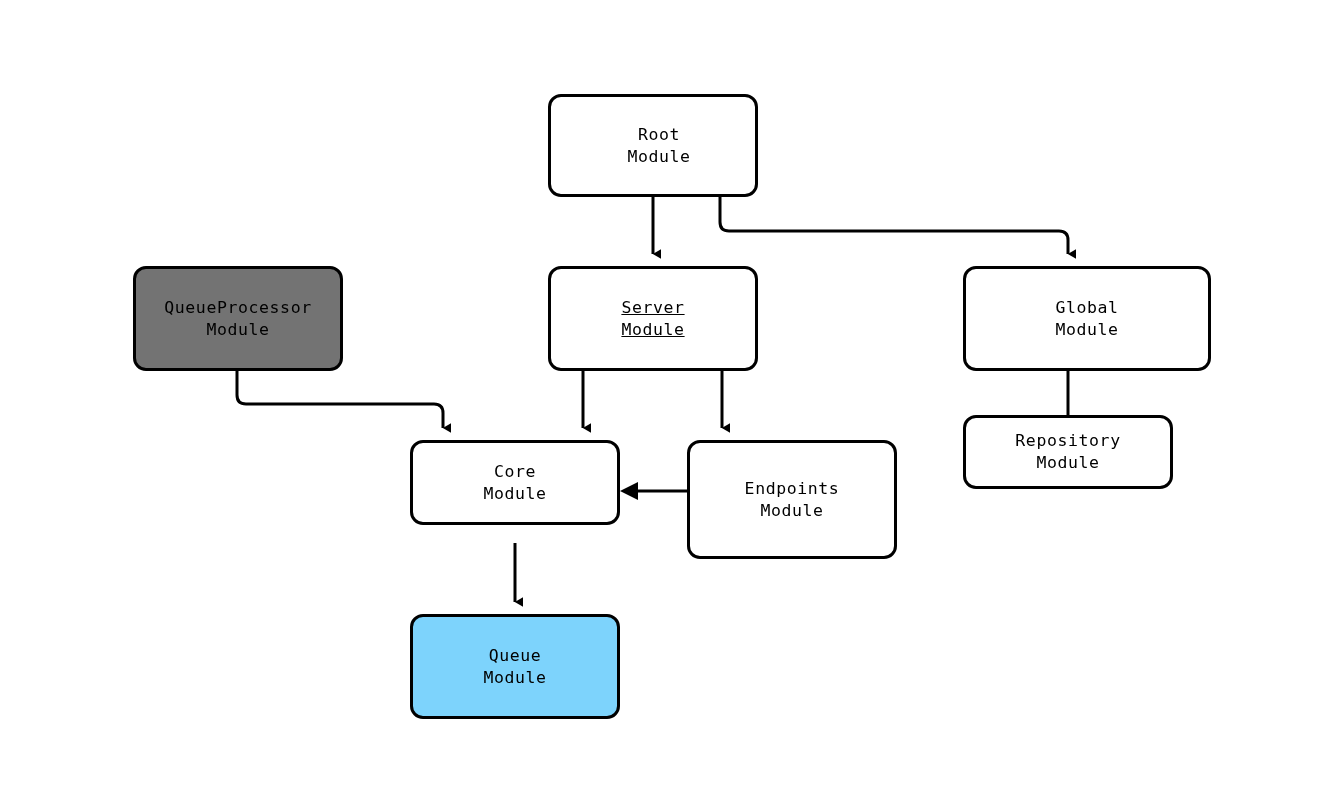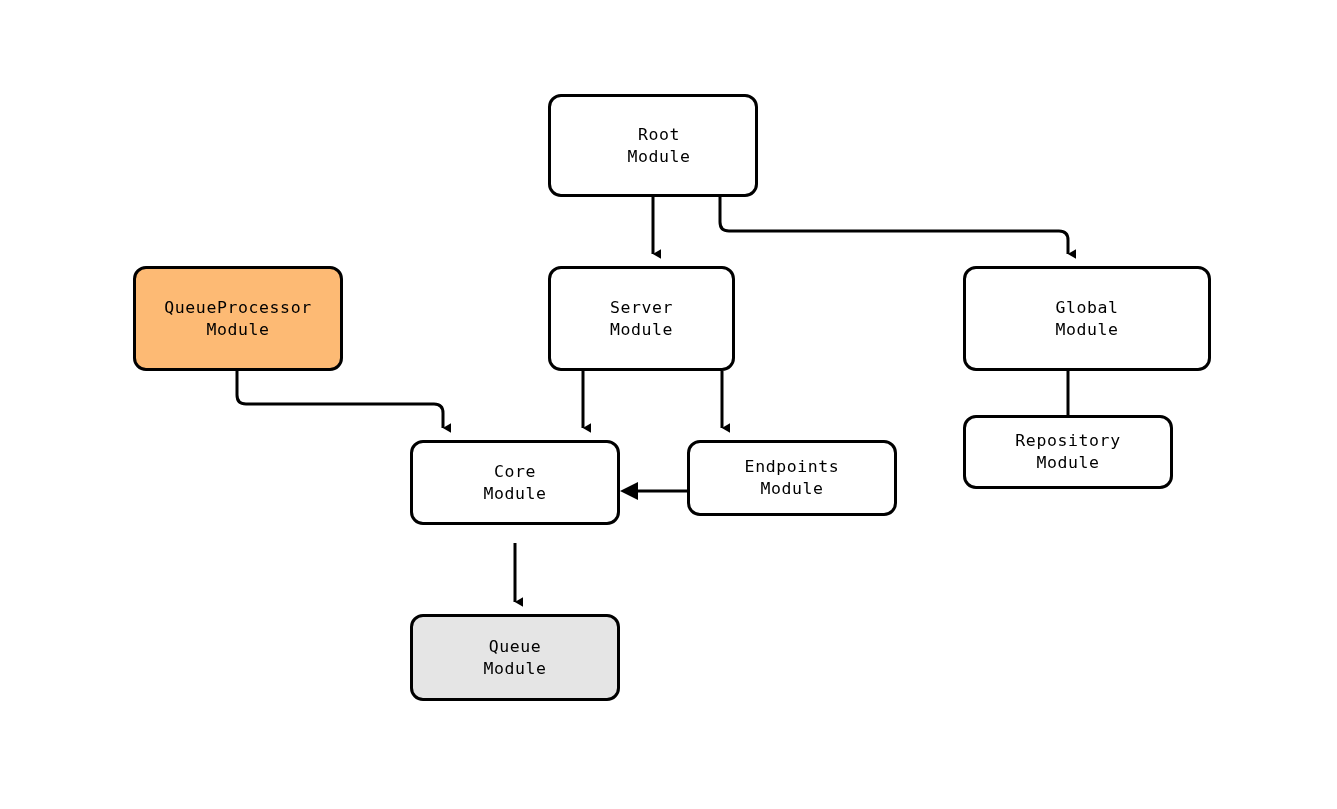--- a/index.html
+++ b/index.html
@@ -83,48 +83,48 @@
     </g>
 
     <path d="M 620 491 L 638 482 L 638 500 Z" fill="#000000"></path>
   </svg>
 
   <div class="node" style="left: 548px; top: 94px; width: 210px; height: 103px; background: rgb(255, 255, 255); border-color: rgb(0, 0, 0); border-width: 3px; padding-left: 12px;">
     <div class="node-line">Root</div>
     <div class="node-line">Module</div>
   </div>
 
-  <div class="node" style="left: 133px; top: 266px; width: 210px; height: 105px; background: #fdba74; border-color: rgb(0, 0, 0); border-width: 3px;">
+  <div class="node" style="left: 133px; top: 266px; width: 210px; height: 105px; background: #737373; border-color: rgb(0, 0, 0); border-width: 3px;">
     <div class="node-line">QueueProcessor</div>
     <div class="node-line">Module</div>
   </div>
 
-  <div class="node" style="left: 548px; top: 266px; width: 187px; height: 105px; background: rgb(255, 255, 255); border-color: rgb(0, 0, 0); border-width: 3px;">
+  <div class="node" style="left: 548px; top: 266px; width: 210px; height: 105px; background: rgb(255, 255, 255); border-color: rgb(0, 0, 0); border-width: 3px; text-decoration: underline;">
     <div class="node-line">Server</div>
     <div class="node-line">Module</div>
   </div>
 
   <div class="node" style="left: 963px; top: 266px; width: 248px; height: 105px; background: rgb(255, 255, 255); border-color: rgb(0, 0, 0); border-width: 3px;">
     <div class="node-line">Global</div>
     <div class="node-line">Module</div>
   </div>
 
   <div class="node" style="left: 410px; top: 440px; width: 210px; height: 85px; background: rgb(255, 255, 255); border-color: rgb(0, 0, 0); border-width: 3px;">
     <div class="node-line">Core</div>
     <div class="node-line">Module</div>
   </div>
 
-  <div class="node" style="left: 687px; top: 440px; width: 210px; height: 76px; background: rgb(255, 255, 255); border-color: rgb(0, 0, 0); border-width: 3px;">
+  <div class="node" style="left: 687px; top: 440px; width: 210px; height: 119px; background: rgb(255, 255, 255); border-color: rgb(0, 0, 0); border-width: 3px;">
     <div class="node-line">Endpoints</div>
     <div class="node-line">Module</div>
   </div>
 
   <div class="node" style="left: 963px; top: 415px; width: 210px; height: 74px; background: rgb(255, 255, 255); border-color: rgb(0, 0, 0); border-width: 3px;">
     <div class="node-line">Repository</div>
     <div class="node-line">Module</div>
   </div>
 
-  <div class="node" style="left: 410px; top: 614px; width: 210px; height: 87px; background: #e5e5e5; border-color: rgb(0, 0, 0); border-width: 3px;">
+  <div class="node" style="left: 410px; top: 614px; width: 210px; height: 105px; background: #7dd3fc; border-color: rgb(0, 0, 0); border-width: 3px;">
     <div class="node-line">Queue</div>
     <div class="node-line">Module</div>
   </div>
 
 </div>
 
 </body></html>

